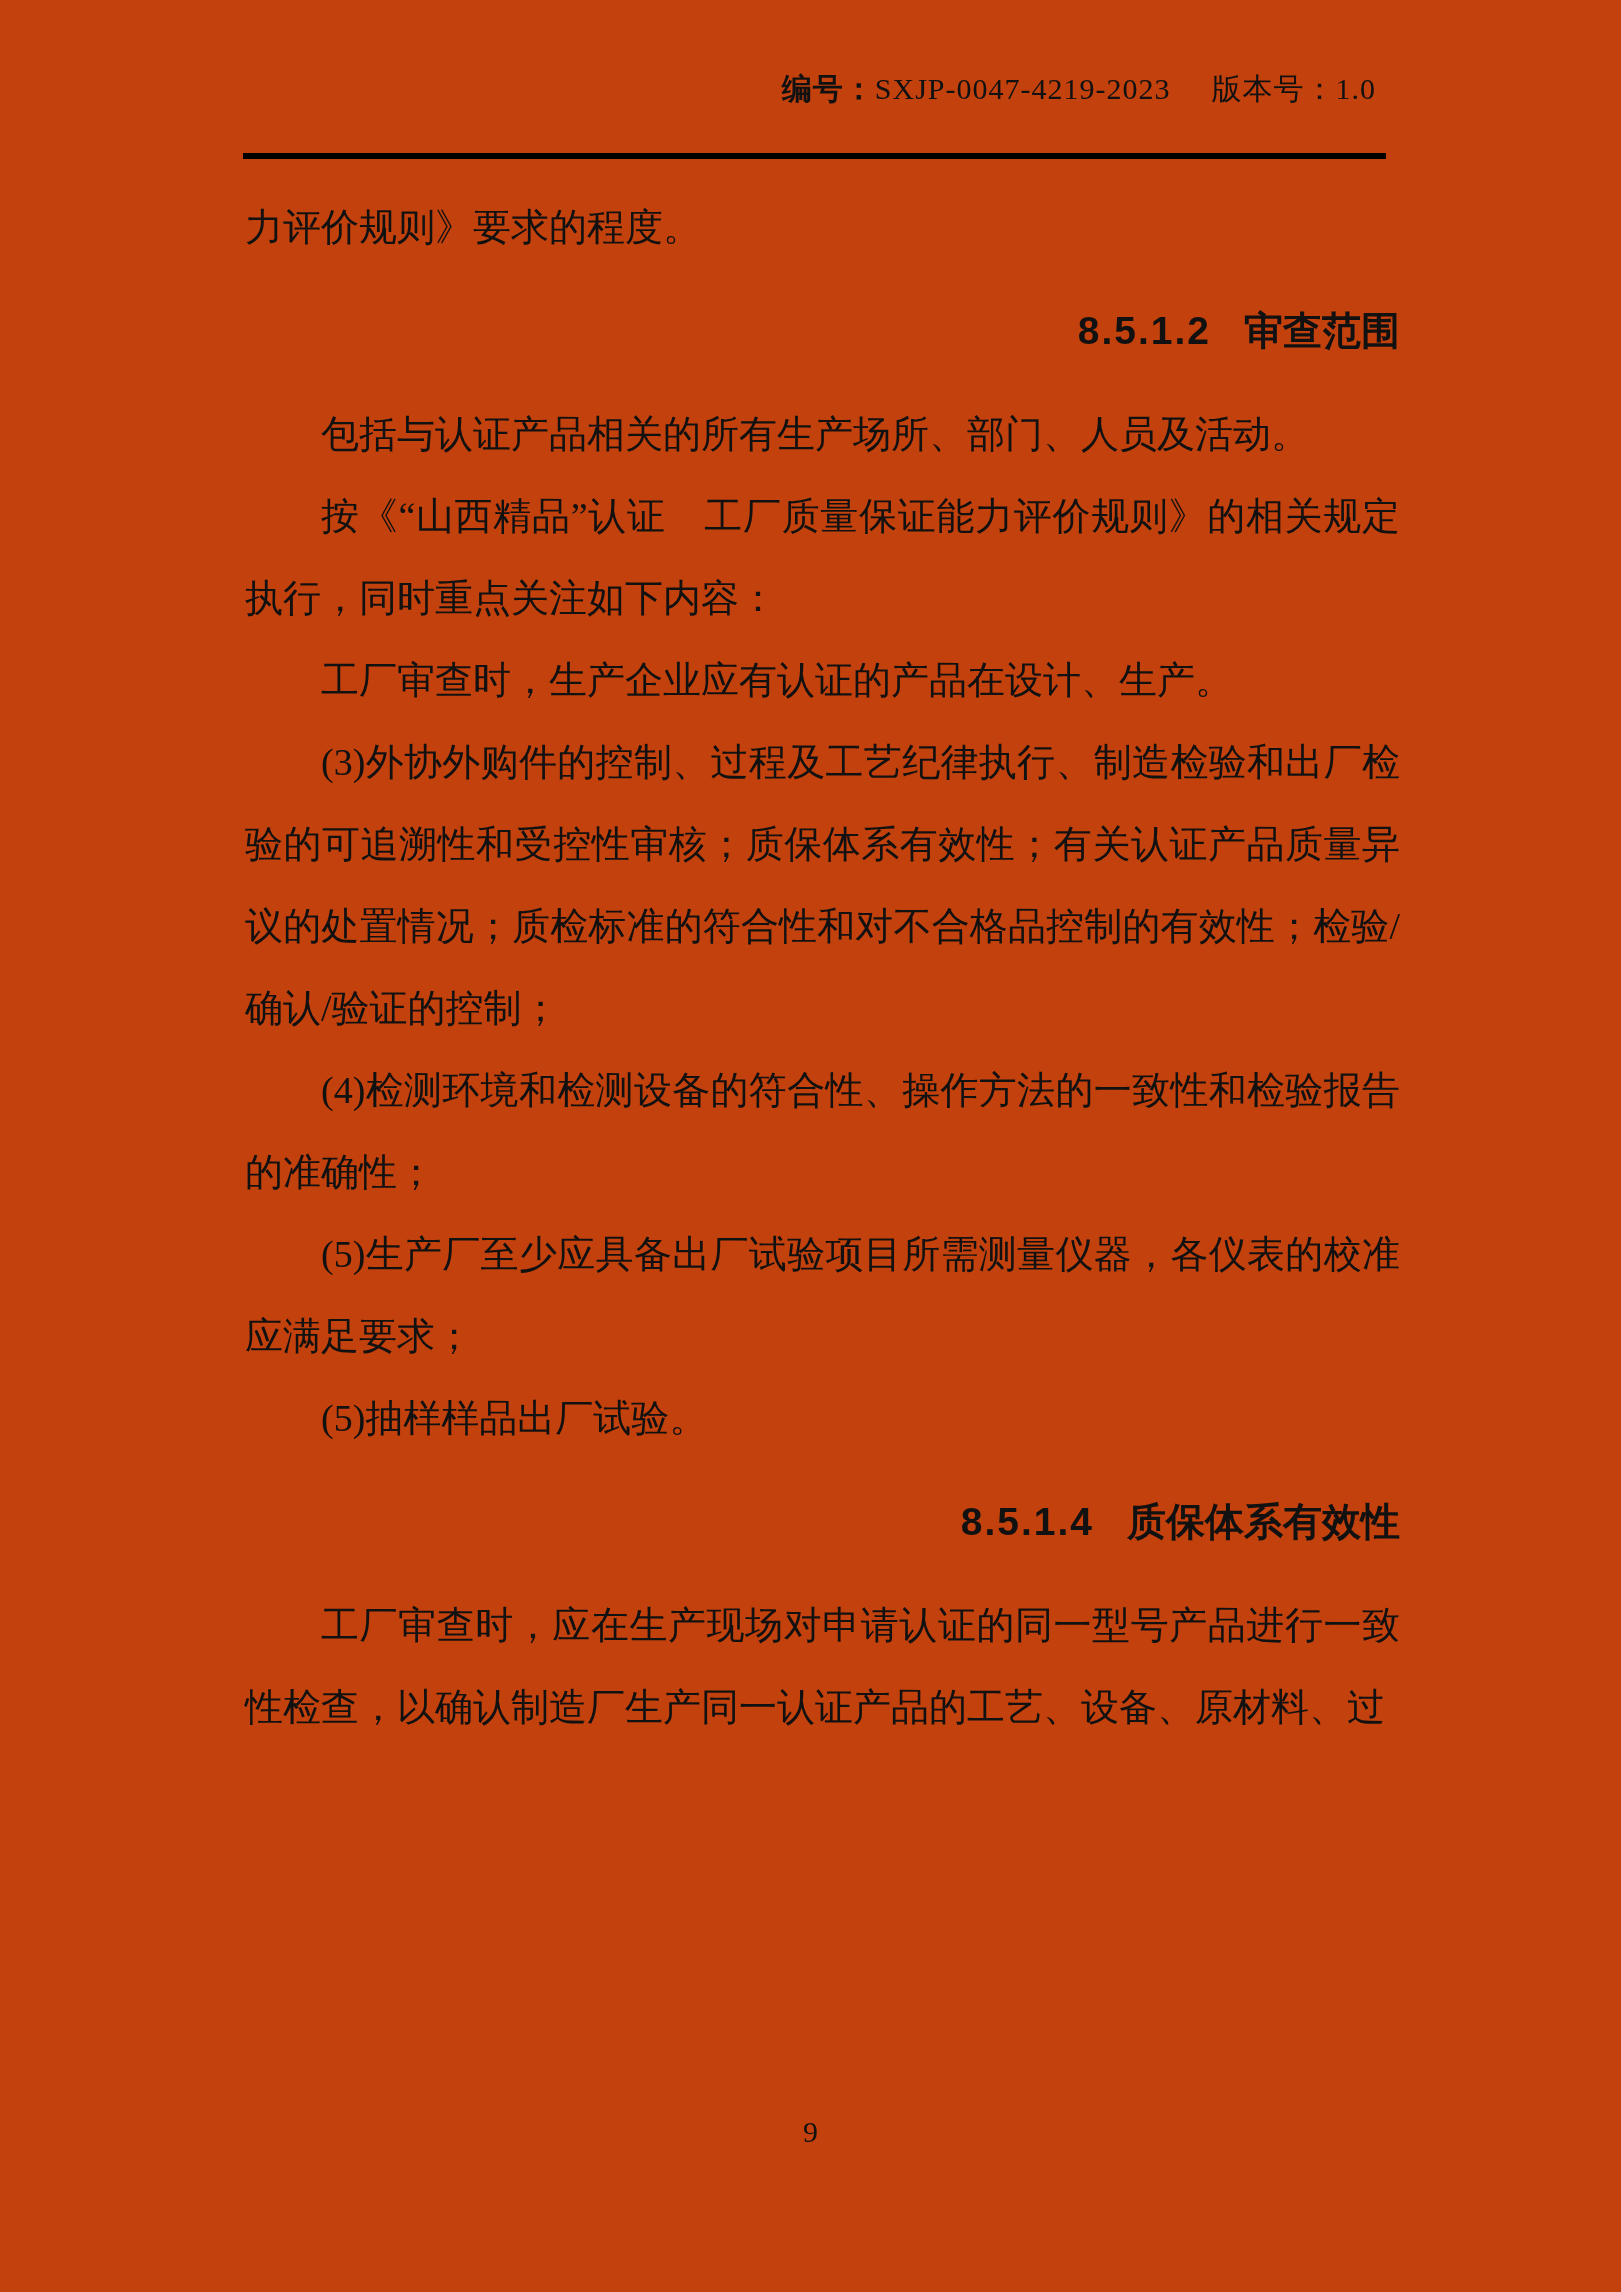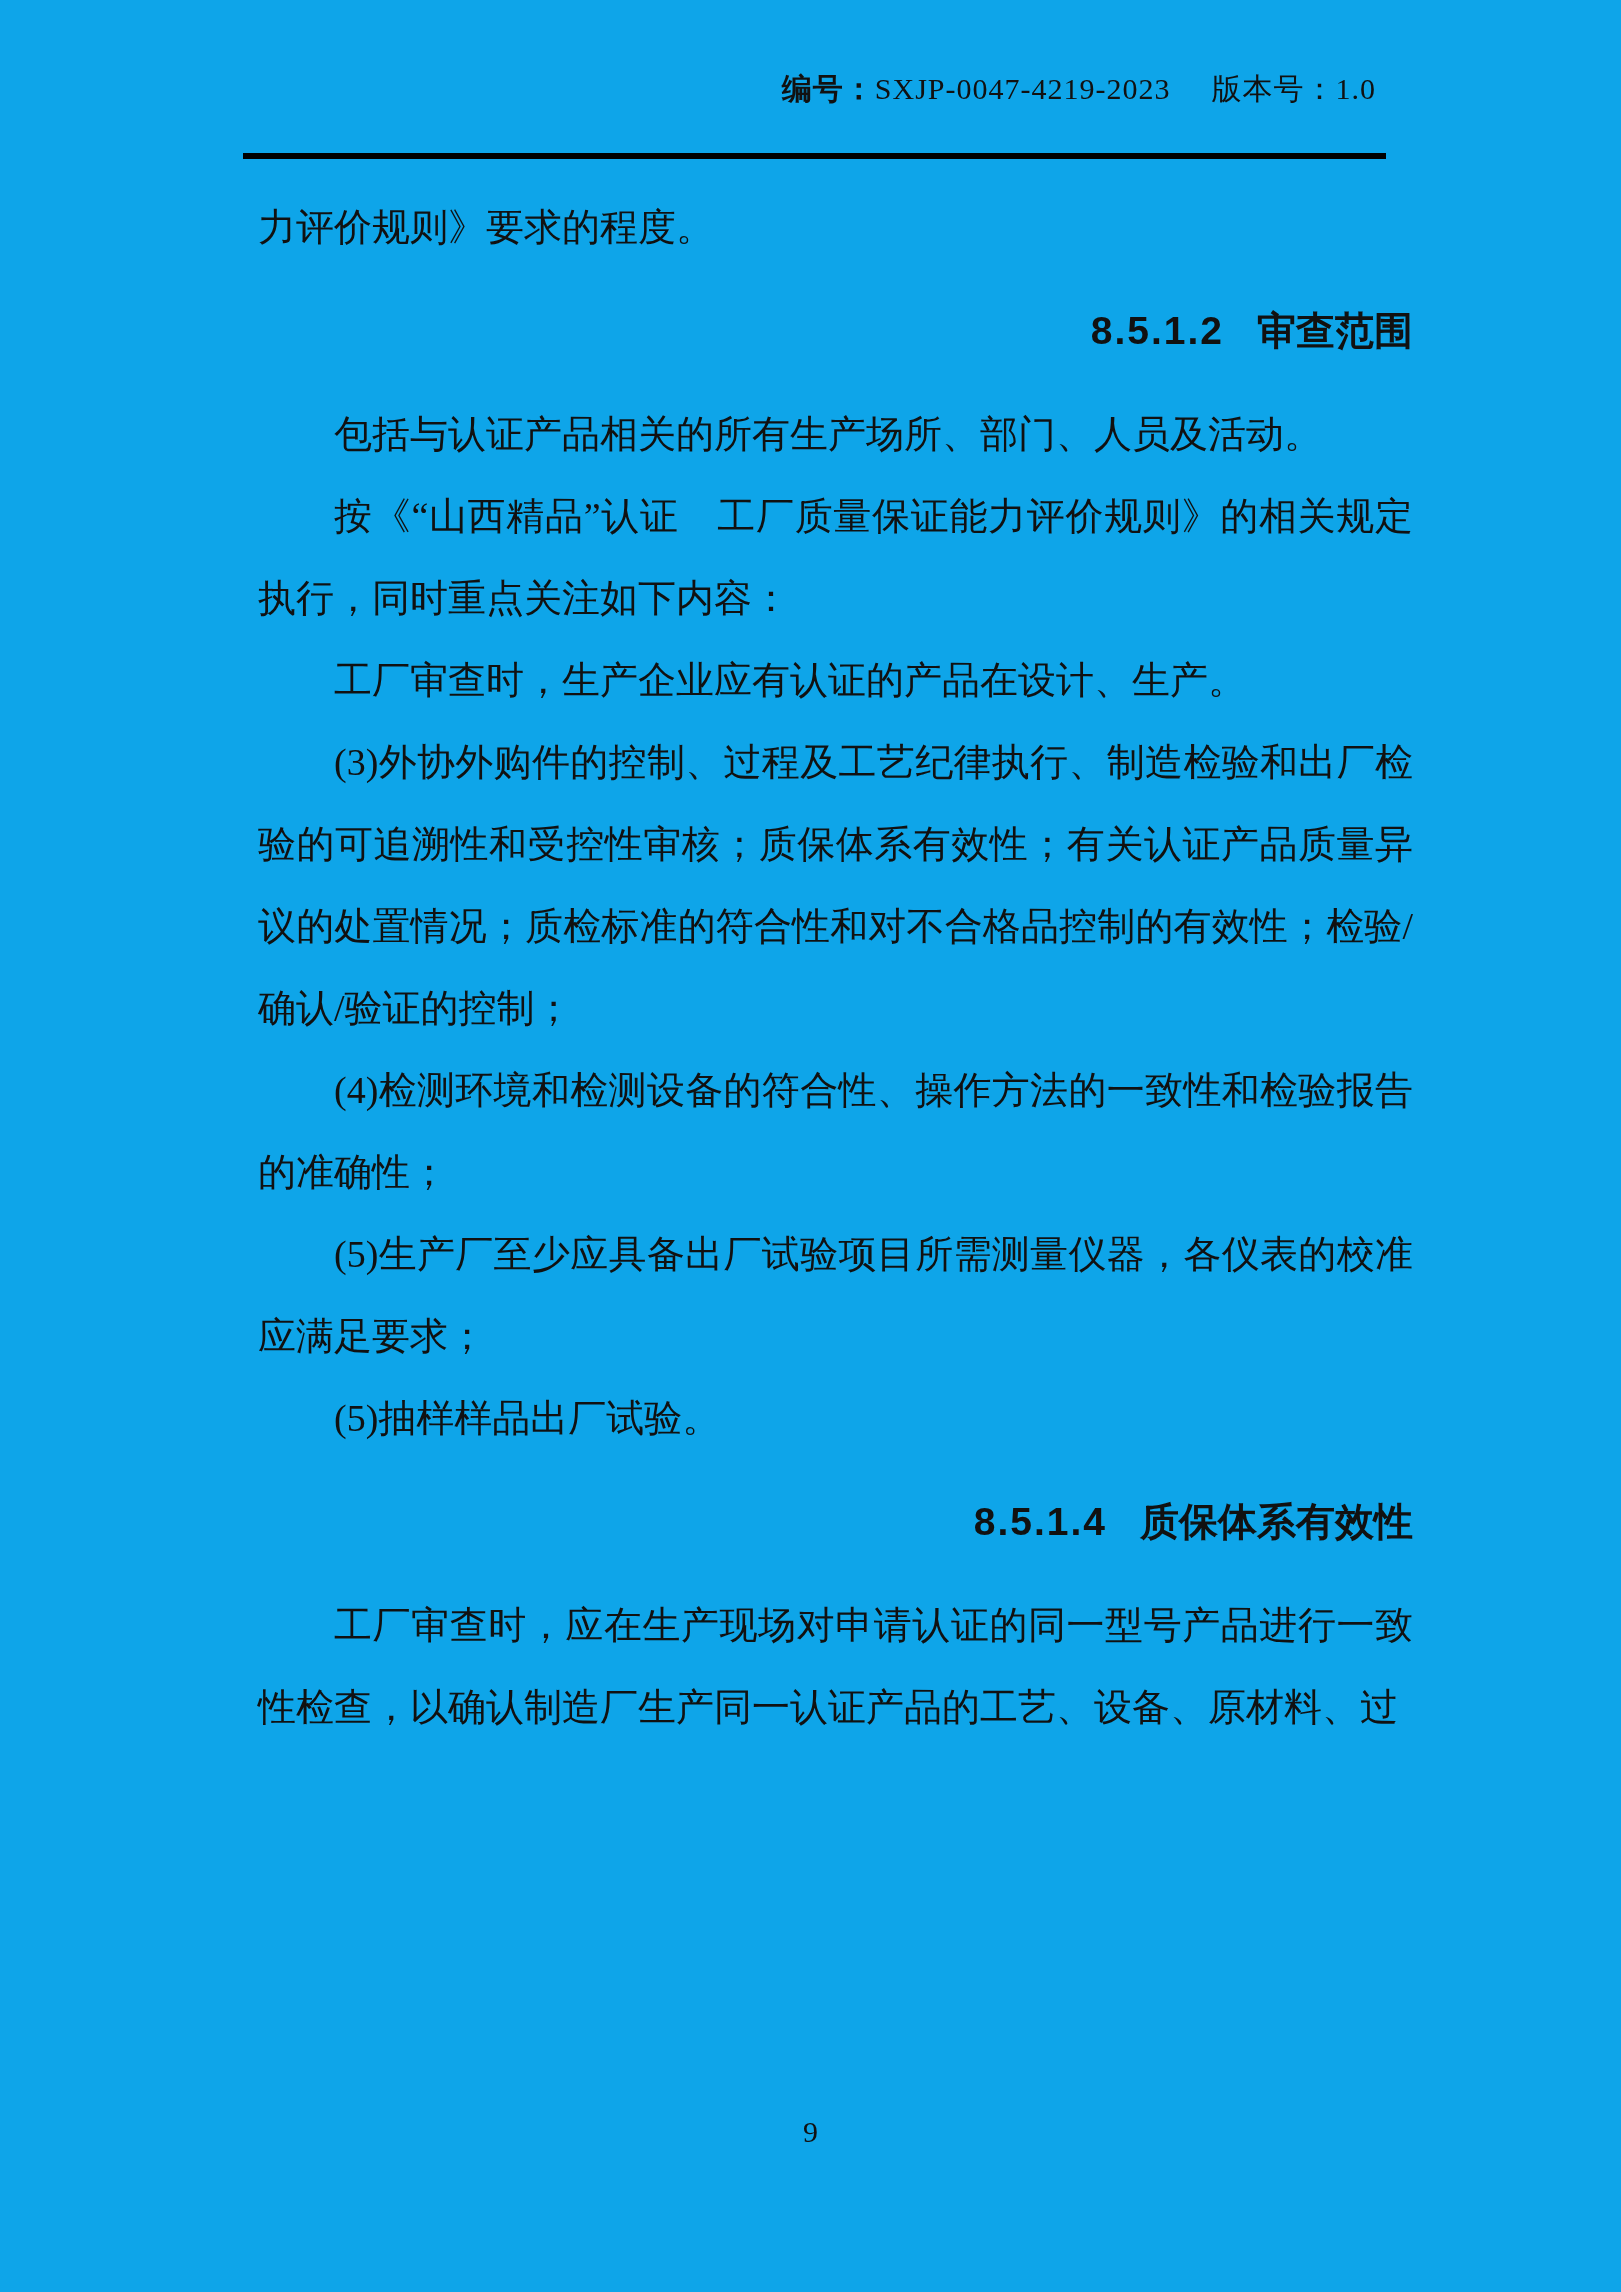--- a/index.html
+++ b/index.html
@@ -4,21 +4,21 @@
 <style>
   html, body {
     margin: 0;
     padding: 0;
     background: #ffffff;
   }
   .page {
     position: relative;
     width: 1621px;
     height: 2293px;
-    background: #0ea5e9;
+    background: #c2410c;
     color: #111111;
     font-family: "Liberation Serif", serif;
     overflow: hidden;
   }
   
   .doc-header {
     position: absolute;
     top: 69px;
     right: 245px;
     font-size: 30px;
@@ -39,21 +39,21 @@
     top: 153px;
     left: 243px;
     width: 1143px;
     height: 5.9px;
     background: #000000;
   }
   
   .content {
     position: absolute;
     top: 186px;
-    left: 258px;
+    left: 245px;
     width: 1155px;
     font-size: 38px;
     line-height: 82px;
     text-align: justify;
   }
   .content p {
     margin: 0;
   }
   .content p.indent {
     text-indent: 2em;

